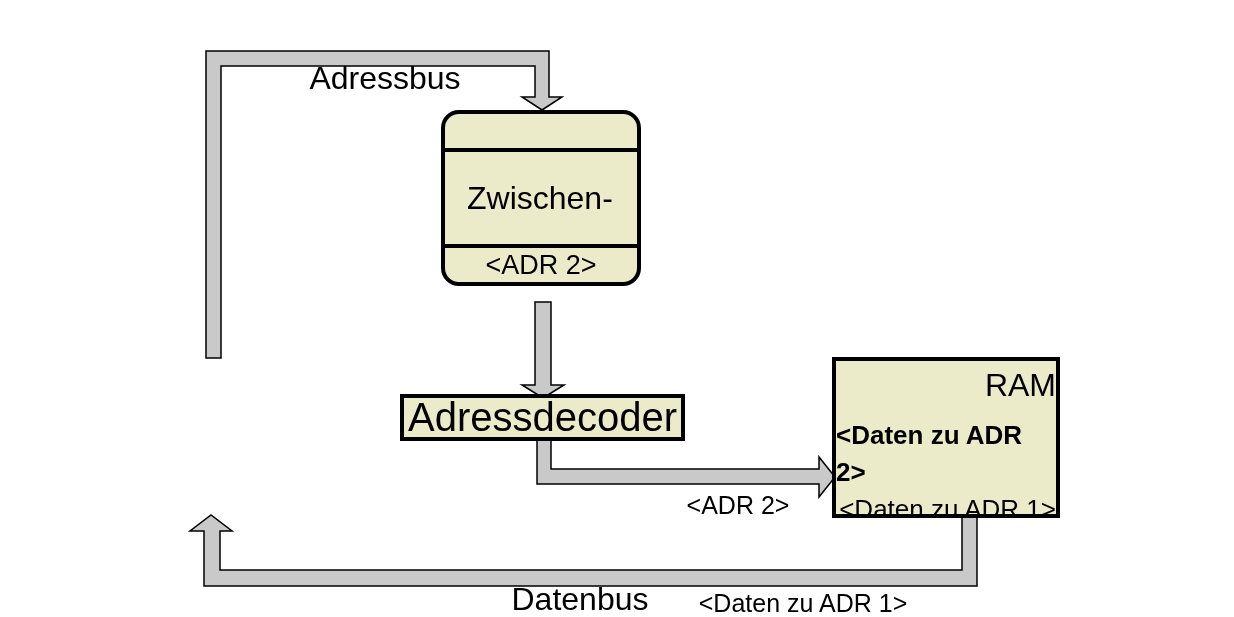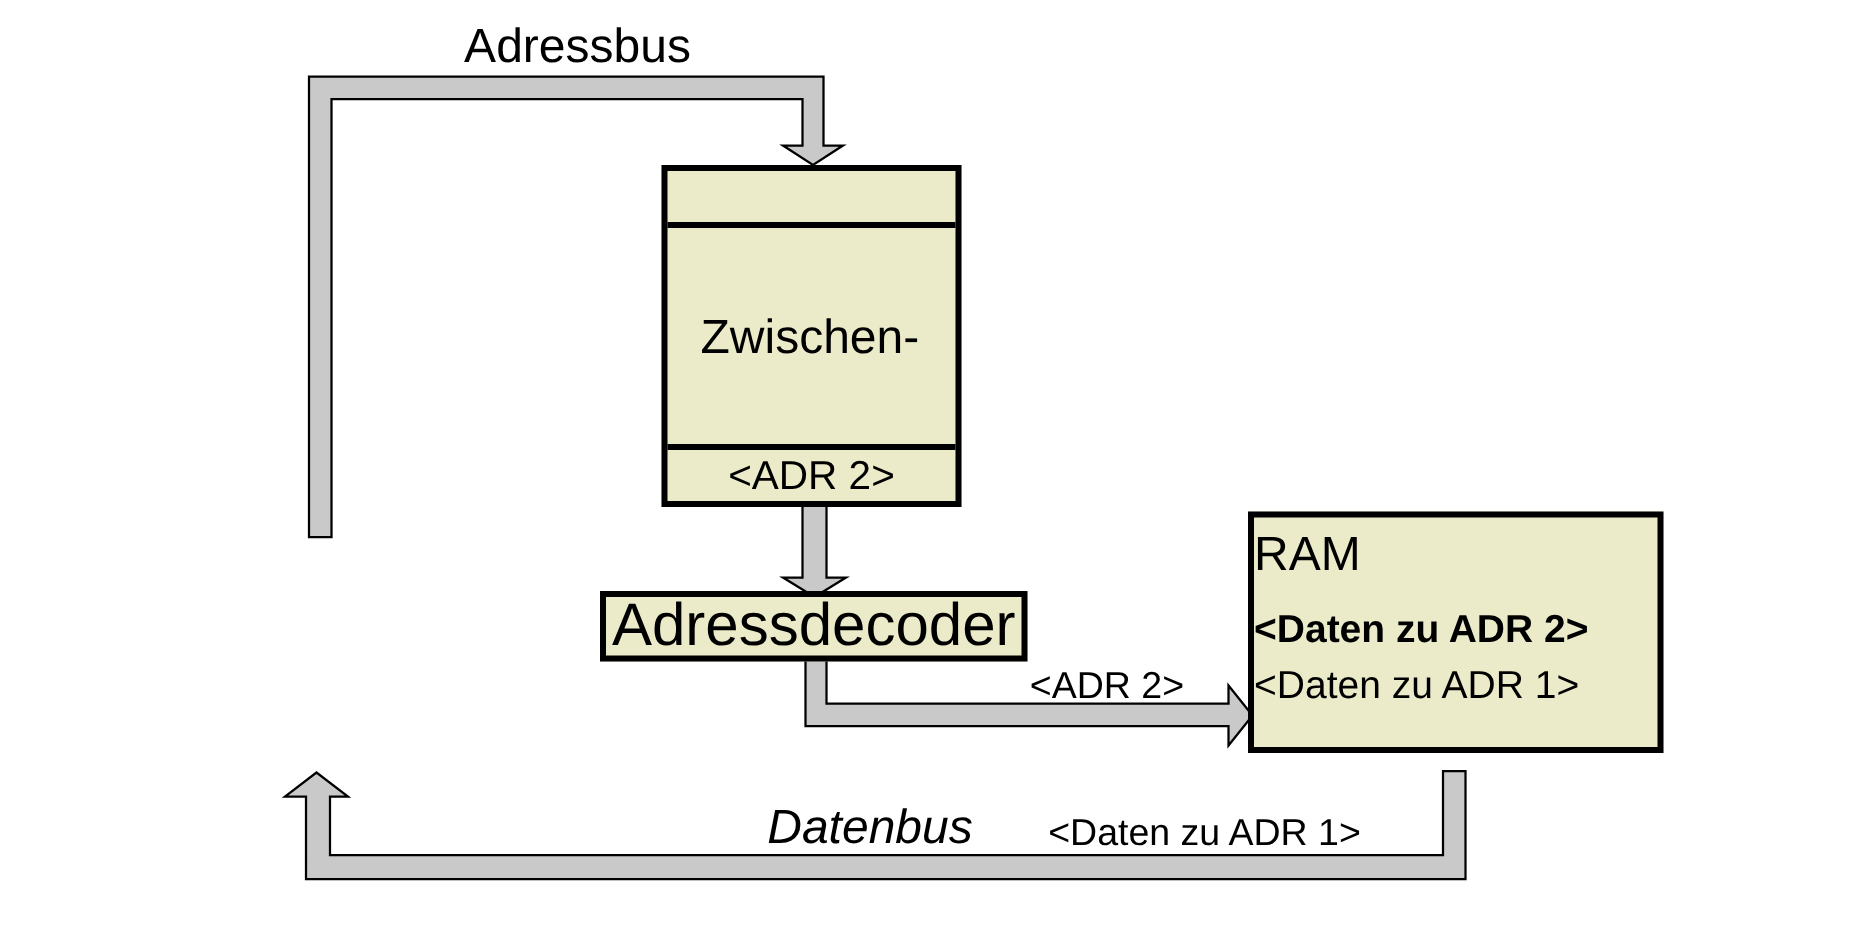--- a/index.html
+++ b/index.html
@@ -19,41 +19,41 @@
   }
   .box{
     position:absolute;
     box-sizing:border-box;
     background:var(--box-fill,#ebebc9);
     border:4px solid var(--box-border,#000000);
   }
   .cpu{left:131px;top:357px;width:160px;height:163px;
     display:flex;align-items:center;justify-content:center;
     font-size:33px;}
-  .buffer{left:441px;top:110px;width:200px;height:228px;
-    display:flex;flex-direction:column;}
+  .buffer{left:441px;top:110px;width:200px;height:176px;
+    display:flex;flex-direction:column;border-radius:18px;}
   .buf-top{height:38px;box-sizing:border-box;border-bottom:4px solid var(--box-border,#000);}
   .buf-mid{flex:1;box-sizing:border-box;border-bottom:4px solid var(--box-border,#000);
     display:flex;flex-direction:column;justify-content:center;
     padding-left:22px;font-size:32px;line-height:38px;}
   .buf-bot{height:34px;display:flex;align-items:center;justify-content:center;
     font-size:27px;}
   .decoder{left:400px;top:394px;width:285px;height:47px;
     display:flex;align-items:center;justify-content:center;
     font-size:40px;}
-  .ram{left:832px;top:341px;width:277px;height:161px;
-    display:flex;flex-direction:column;align-items:flex-start;}
+  .ram{left:832px;top:357px;width:228px;height:161px;
+    display:flex;flex-direction:column;align-items:flex-end;}
   .ram-title{margin-top:4px;font-size:32px;line-height:40px;}
   .ram-row{font-size:26px;line-height:37px;}
   .ram-row.first{margin-top:12px;font-weight:bold;}
-  .flabel{position:absolute;text-align:center;white-space:nowrap;}
+  .flabel{position:absolute;text-align:center;white-space:nowrap;margin-top:48px;}
   .flabel.lg{font-size:32px;line-height:36px;}
   .flabel.sm{font-size:25px;line-height:29px;}
   .adressbus-label{left:285px;top:12px;width:200px;}
-  .datenbus-label{left:480px;top:533px;width:200px;font-style:italic;}
+  .datenbus-label{left:480px;top:533px;width:200px;}
   .adr2-label{left:663px;top:443px;width:150px;}
   .daten-adr1-label{left:678px;top:541px;width:250px;}
 </style>
 </head>
 <body>
 
 <div class="stage">
 
   <svg class="buses" viewBox="0 0 1234 617" xmlns="http://www.w3.org/2000/svg" aria-hidden="true">
 

